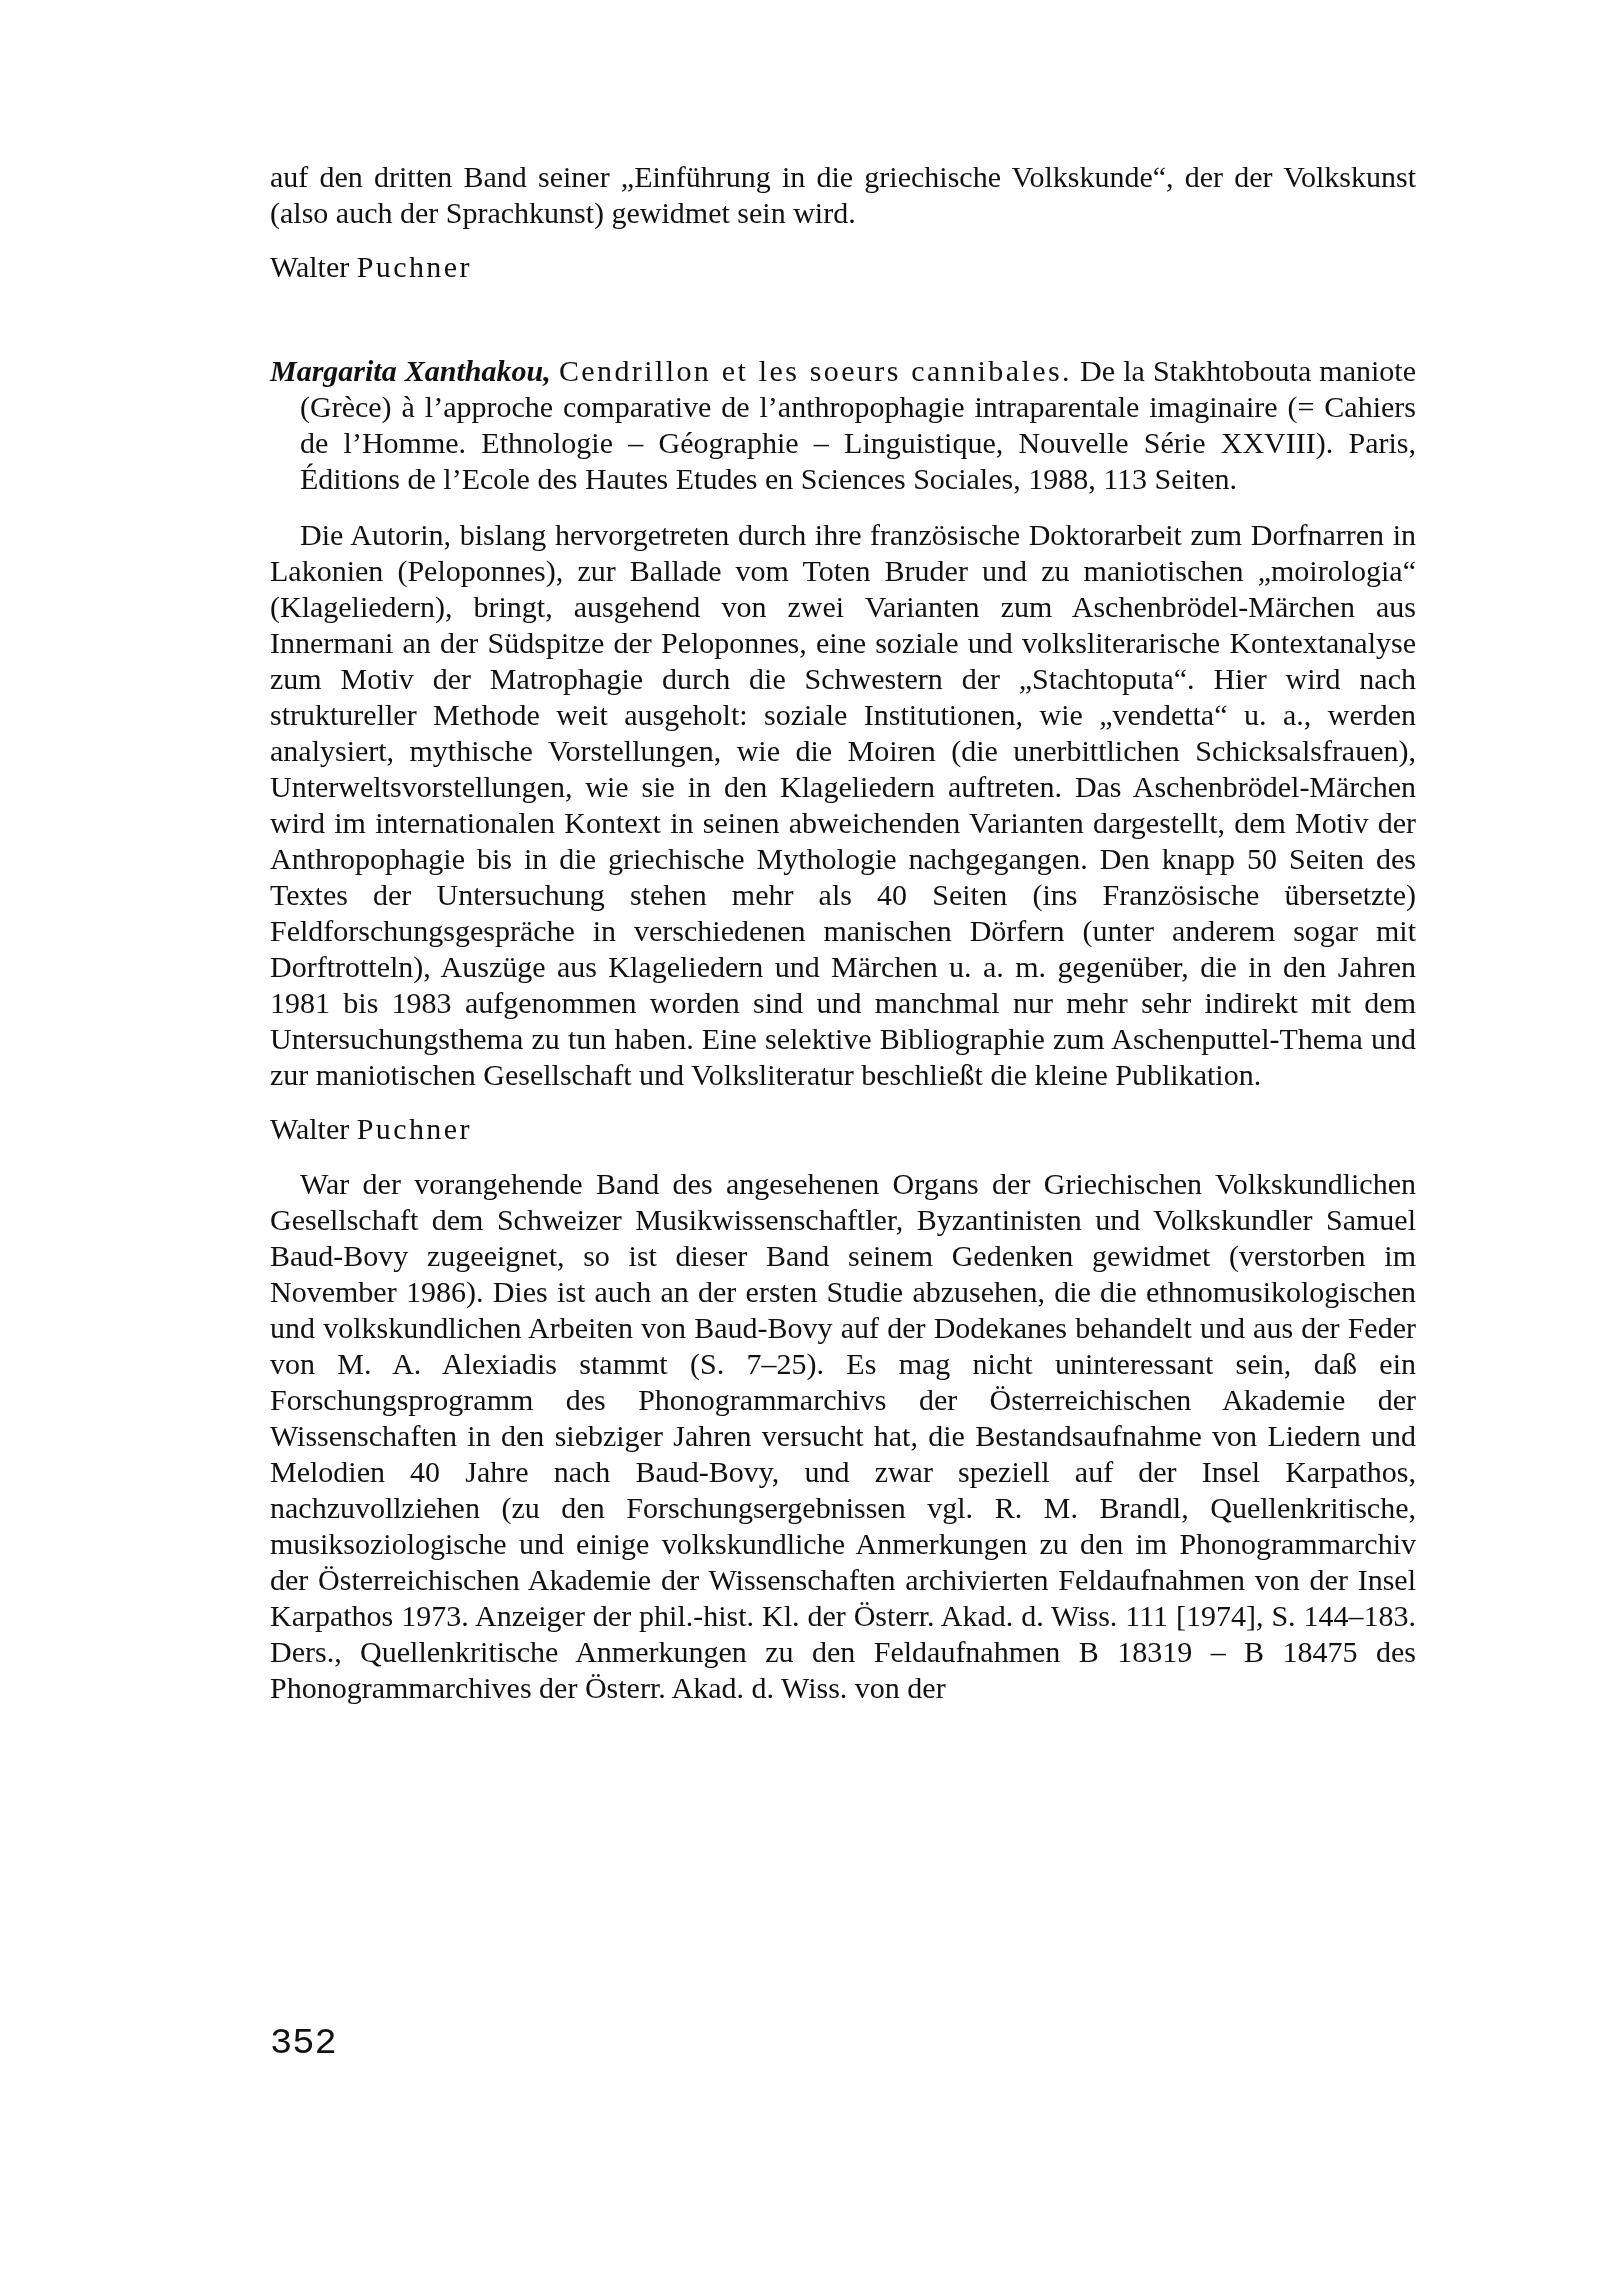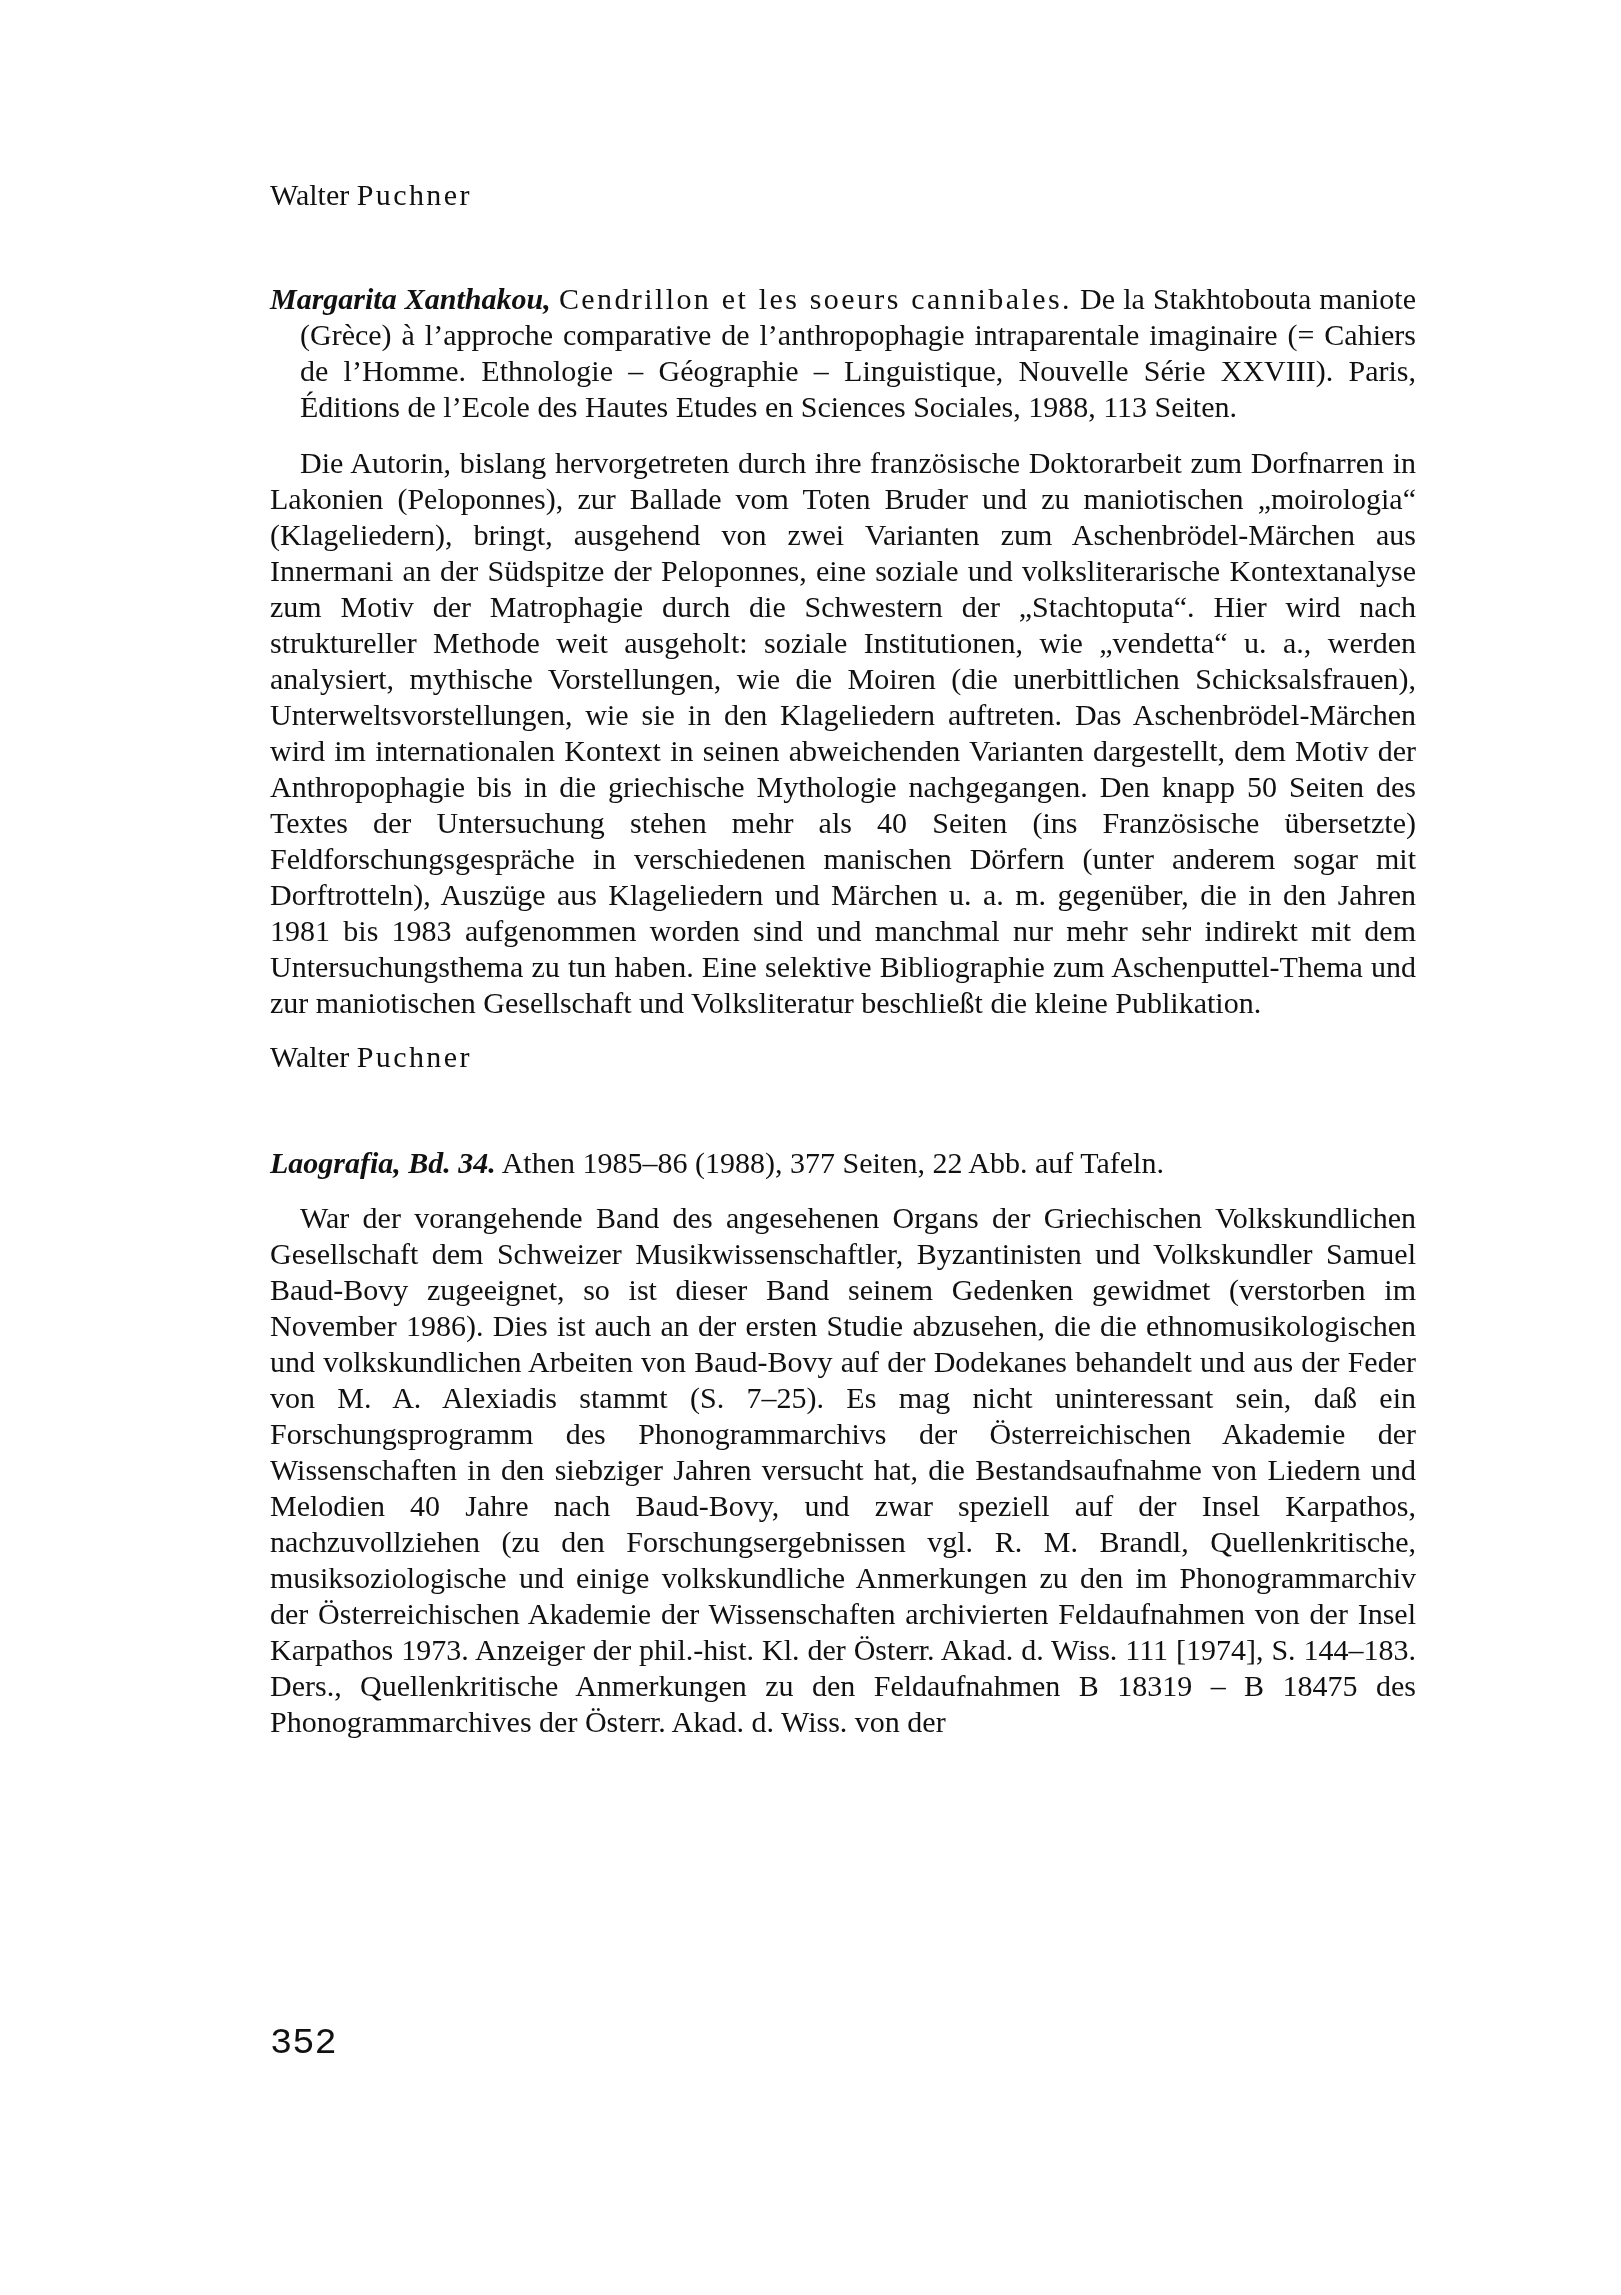--- a/index.html
+++ b/index.html
@@ -22,27 +22,27 @@
     position: absolute; left: 270px; top: 2022px;
     font-family: Liberation Mono, monospace;
     font-size: 37px; color: #111;
   }
 </style>
 </head>
 <body>
 
 <div class="page">
 
+  <p>auf den dritten Band seiner „Einführung in die griechische Volkskunde“, der der Volkskunst (also auch der Sprachkunst) gewidmet sein wird.</p>
   <p class="sig"><span>Walter</span> <span class="sp">Puchner</span></p>
 
   <p class="entry"><b>Margarita Xanthakou,</b> <span class="spaced">Cendrillon et les soeurs cannibales.</span> <span>De la Stakhtobouta maniote (Grèce) à l’approche comparative de l’anthropophagie intraparentale imaginaire (= Cahiers de l’Homme. Ethnologie – Géographie – Linguistique, Nouvelle Série XXVIII). Paris, Éditions de l’Ecole des Hautes Etudes en Sciences Sociales, 1988, 113 Seiten.</span></p>
 
   <p class="indent gap">Die Autorin, bislang hervorgetreten durch ihre französische Doktorarbeit zum Dorfnarren in Lakonien (Peloponnes), zur Ballade vom Toten Bruder und zu maniotischen „moirologia“ (Klageliedern), bringt, ausgehend von zwei Varianten zum Aschenbrödel-Märchen aus Innermani an der Südspitze der Peloponnes, eine soziale und volksliterarische Kontextanalyse zum Motiv der Matrophagie durch die Schwestern der „Stachtoputa“. Hier wird nach struktureller Methode weit ausgeholt: soziale Institutionen, wie „vendetta“ u. a., werden analysiert, mythische Vorstellungen, wie die Moiren (die unerbittlichen Schicksalsfrauen), Unterweltsvorstellungen, wie sie in den Klageliedern auftreten. Das Aschenbrödel-Märchen wird im internationalen Kontext in seinen abweichenden Varianten dargestellt, dem Motiv der Anthropophagie bis in die griechische Mythologie nachgegangen. Den knapp 50 Seiten des Textes der Untersuchung stehen mehr als 40 Seiten (ins Französische übersetzte) Feldforschungsgespräche in verschiedenen manischen Dörfern (unter anderem sogar mit Dorftrotteln), Auszüge aus Klageliedern und Märchen u. a. m. gegenüber, die in den Jahren 1981 bis 1983 aufgenommen worden sind und manchmal nur mehr sehr indirekt mit dem Untersuchungsthema zu tun haben. Eine selektive Bibliographie zum Aschenputtel-Thema und zur maniotischen Gesellschaft und Volksliteratur beschließt die kleine Publikation.</p>
   <p class="sig"><span>Walter</span> <span class="sp">Puchner</span></p>
 
-  <p class="entry2"><b>Laografia, Bd. 34.</b> <span>Athen 1985–86 (1988), 377 Seiten, 22 Abb. auf Tafeln.</span></p>
 
   <p class="indent gap">War der vorangehende Band des angesehenen Organs der Griechischen Volkskundlichen Gesellschaft dem Schweizer Musikwissenschaftler, Byzantinisten und Volkskundler Samuel Baud-Bovy zugeeignet, so ist dieser Band seinem Gedenken gewidmet (verstorben im November 1986). Dies ist auch an der ersten Studie abzusehen, die die ethnomusikologischen und volkskundlichen Arbeiten von Baud-Bovy auf der Dodekanes behandelt und aus der Feder von M. A. Alexiadis stammt (S. 7–25). Es mag nicht uninteressant sein, daß ein Forschungsprogramm des Phonogrammarchivs der Österreichischen Akademie der Wissenschaften in den siebziger Jahren versucht hat, die Bestandsaufnahme von Liedern und Melodien 40 Jahre nach Baud-Bovy, und zwar speziell auf der Insel Karpathos, nachzuvollziehen (zu den Forschungsergebnissen vgl. R. M. Brandl, Quellenkritische, musiksoziologische und einige volkskundliche Anmerkungen zu den im Phonogrammarchiv der Österreichischen Akademie der Wissenschaften archivierten Feldaufnahmen von der Insel Karpathos 1973. Anzeiger der phil.-hist. Kl. der Österr. Akad. d. Wiss. 111 [1974], S. 144–183. Ders., Quellenkritische Anmerkungen zu den Feldaufnahmen B 18319 – B 18475 des Phonogrammarchives der Österr. Akad. d. Wiss. von der</p>
 
 </div>
 
 <div class="pagenum">352</div>
 
 
 </body></html>

